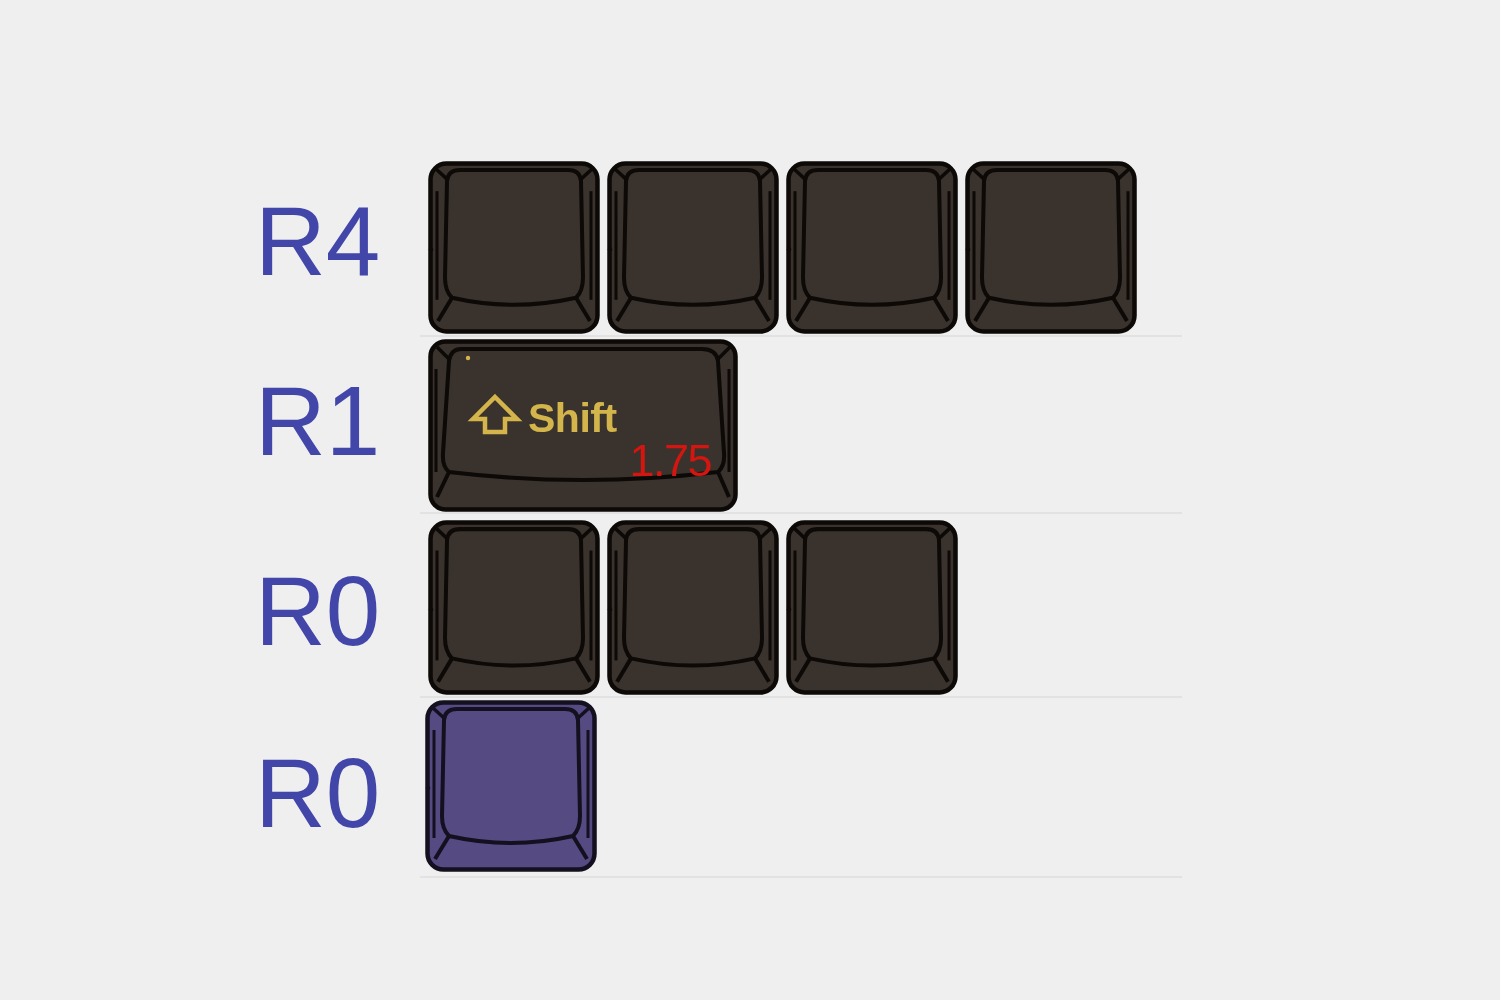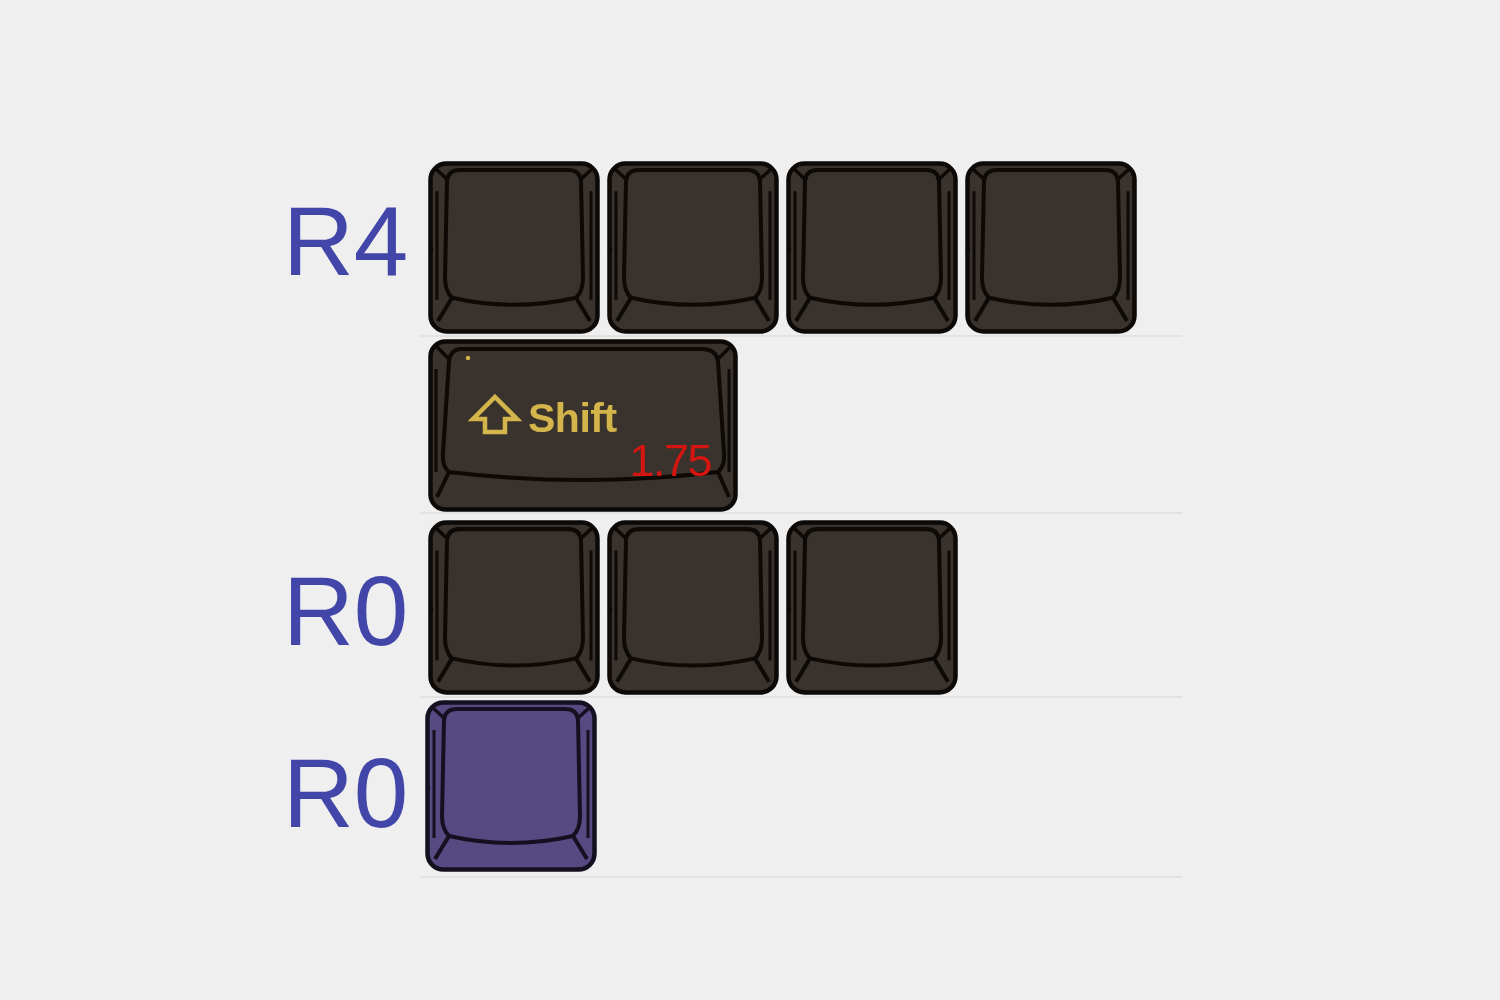--- a/index.html
+++ b/index.html
@@ -12,21 +12,21 @@
     --legend-gold:#d3b54b;
     --size-red:#d5150f;
   }
   html,body{margin:0;padding:0;background:var(--bg);}
   .canvas{
     position:relative;width:1500px;height:1000px;background:var(--bg);
     overflow:hidden;font-family:"Liberation Sans",sans-serif;
   }
   .row-label{
     position:absolute;left:255px;font-size:98px;line-height:98px;
-    color:var(--label-blue);white-space:nowrap;margin-left:28px;
+    color:var(--label-blue);white-space:nowrap;
   }
   .key{position:absolute;display:block;}
   .key-dark{--kf:var(--key-dark);--ko:var(--key-outline);}
   .key-purple{--kf:var(--key-purple);--ko:var(--purple-outline);}
   .sep{position:absolute;left:420px;width:762px;height:2px;background:rgba(0,0,0,0.05);}
   svg text{font-family:"Liberation Sans",sans-serif;}
 </style>
 </head>
 <body>
 
@@ -47,20 +47,21 @@
 </svg>
 
 <div class="canvas">
 
   <div class="sep" style="top:335px"></div>
   <div class="sep" style="top:512px"></div>
   <div class="sep" style="top:696px"></div>
   <div class="sep" style="top:876px"></div>
 
   <div class="row-label" style="top:192px">R4</div>
+  <div class="row-label" style="top:372px">R1</div>
   <div class="row-label" style="top:562px">R0</div>
   <div class="row-label" style="top:744px">R0</div>
 
   <svg class="key key-dark" style="left:428px;top:161px" width="172" height="173" viewBox="0 0 172 172" preserveAspectRatio="none">
       <use href="#key1u"></use>
     </svg>
   <svg class="key key-dark" style="left:607px;top:161px" width="172" height="173" viewBox="0 0 172 172" preserveAspectRatio="none">
       <use href="#key1u"></use>
     </svg>
   <svg class="key key-dark" style="left:786px;top:161px" width="172" height="173" viewBox="0 0 172 172" preserveAspectRatio="none">

